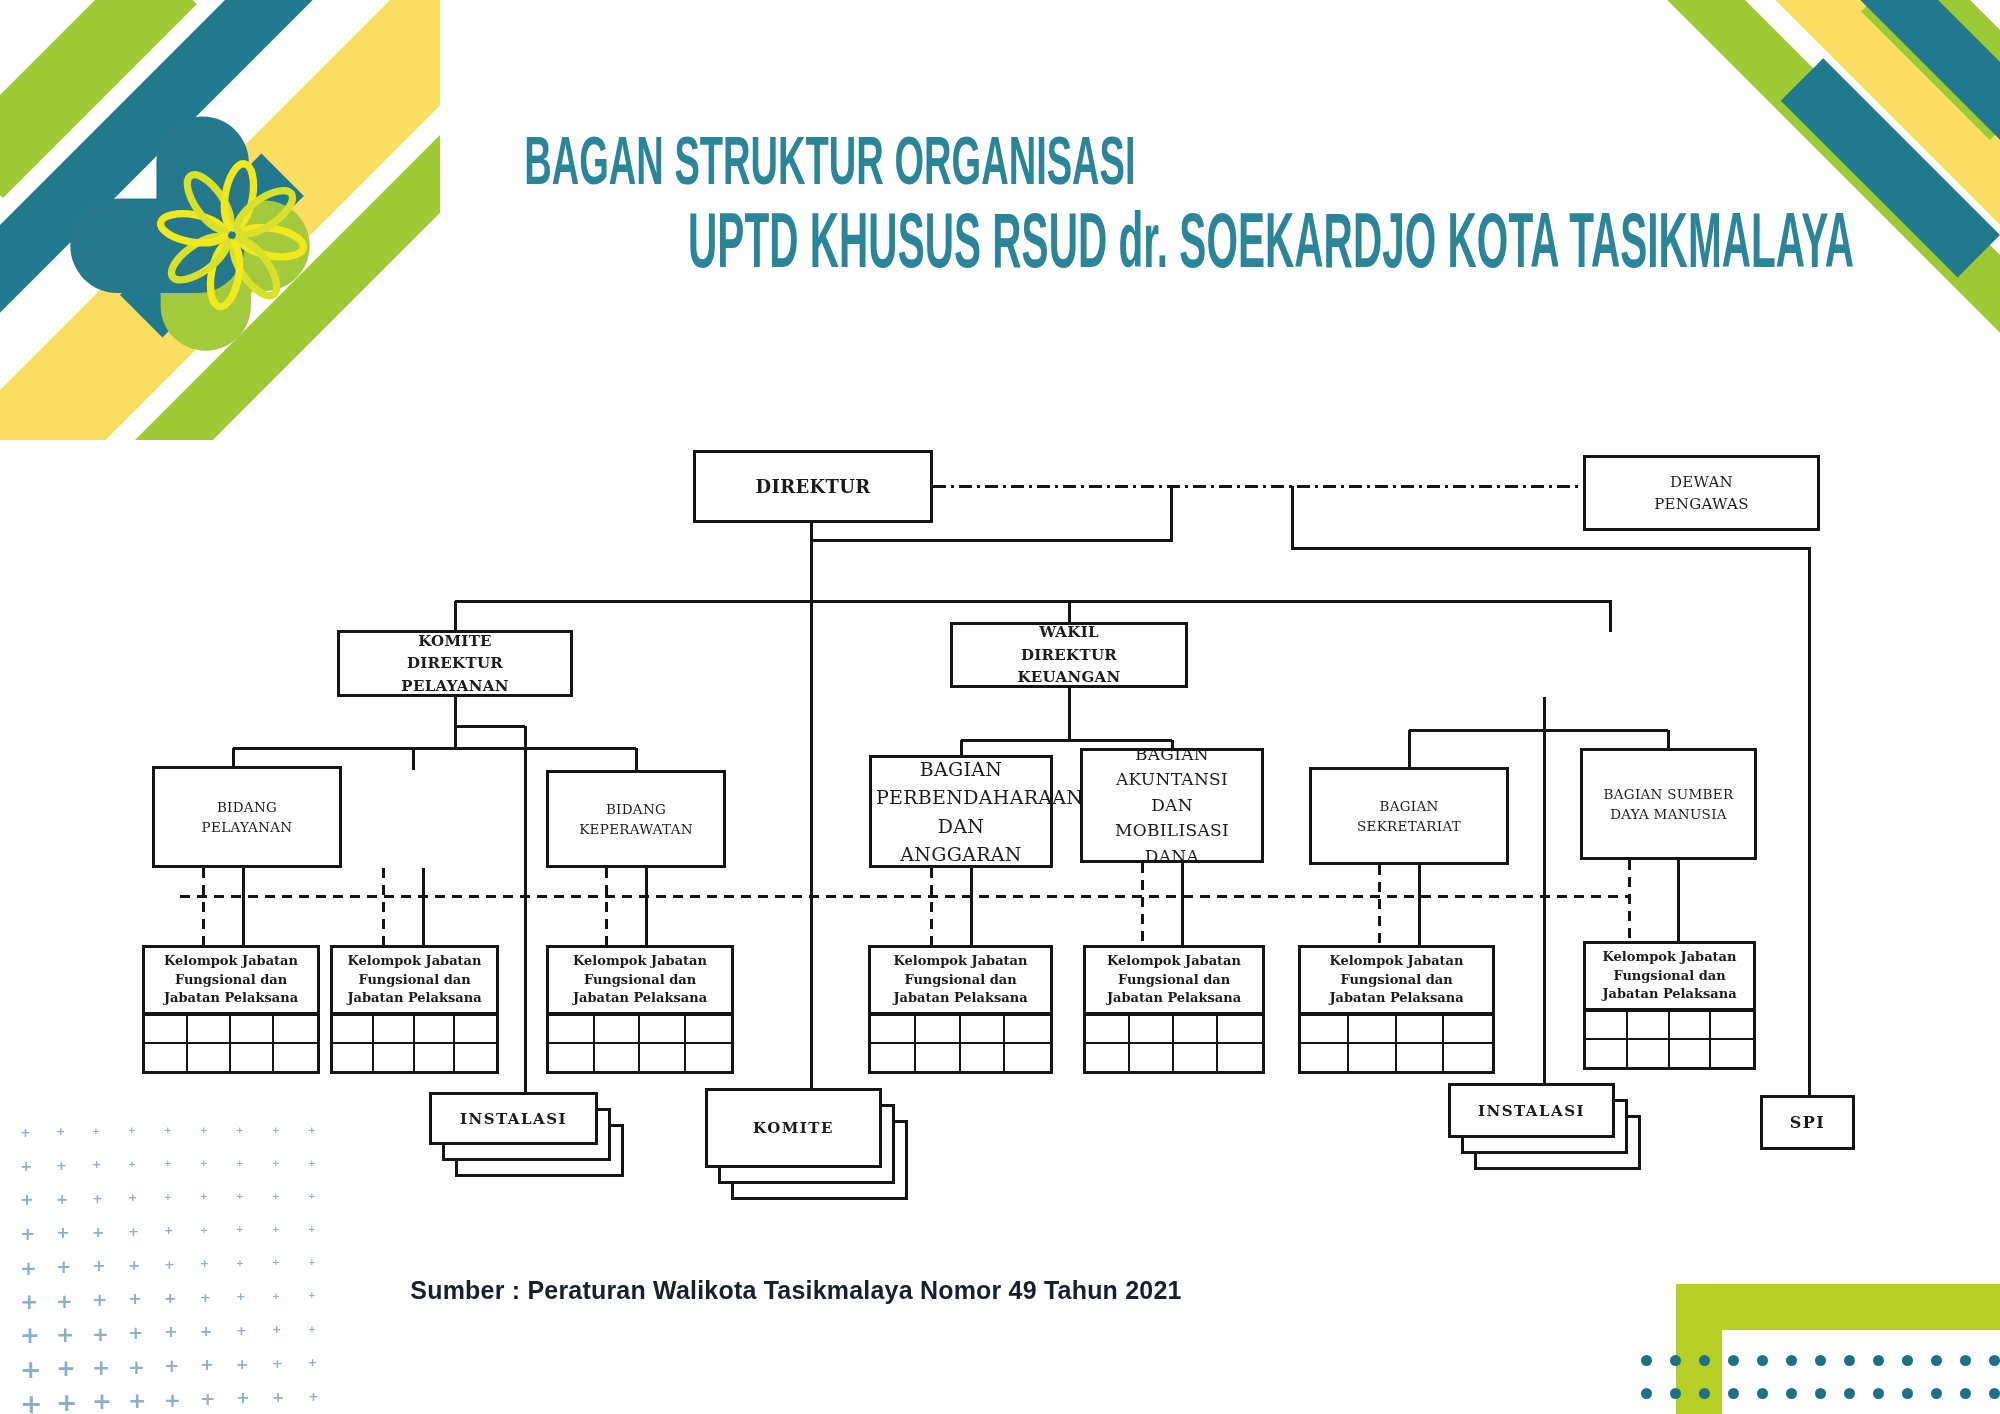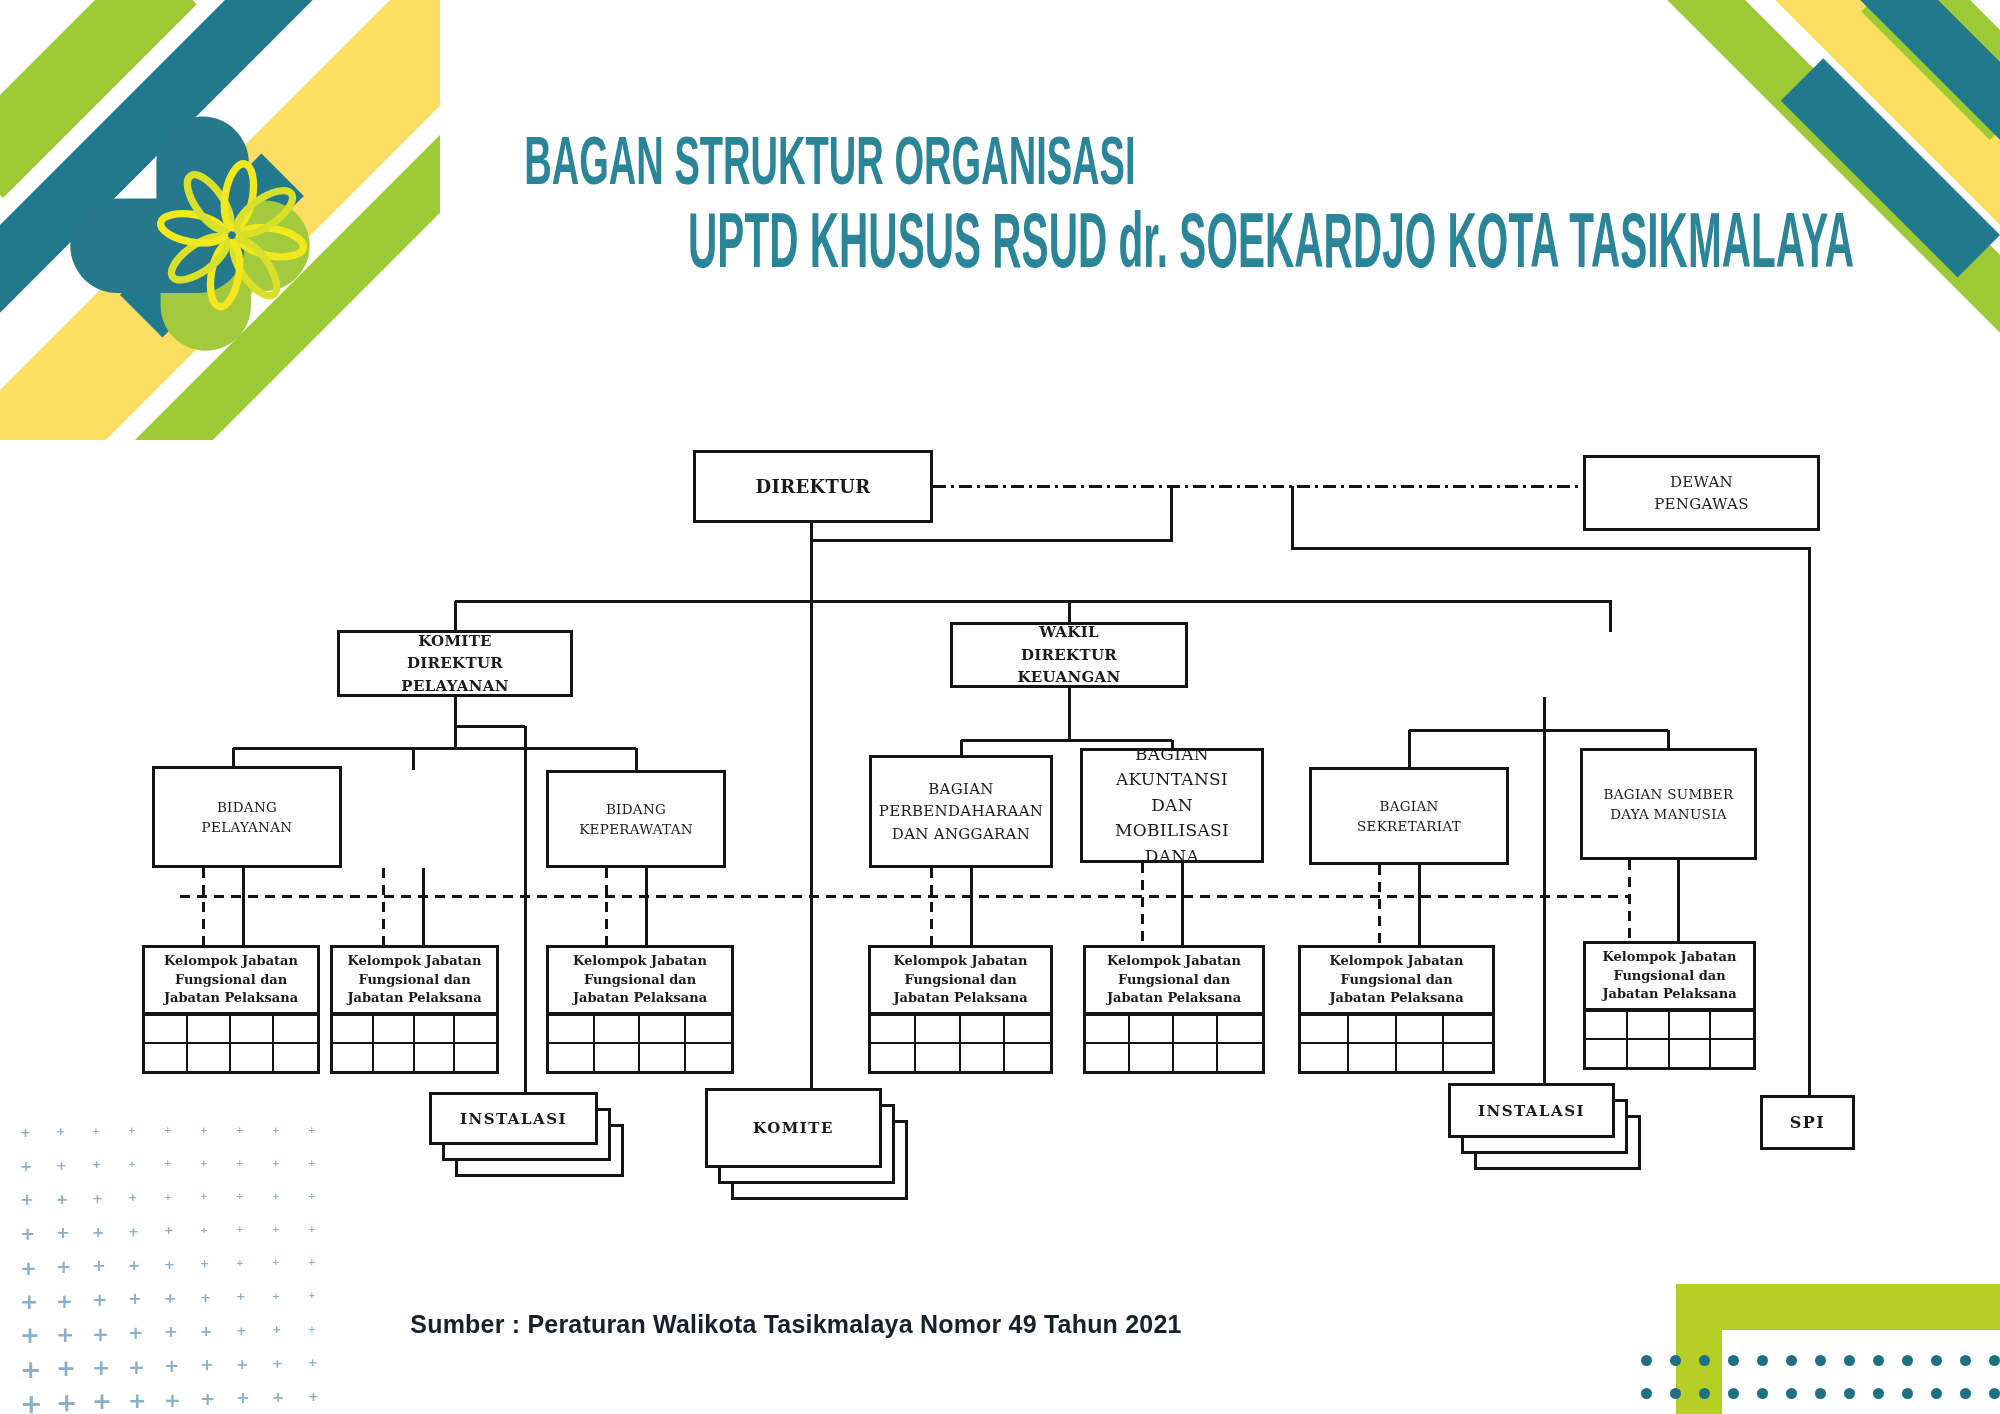--- a/index.html
+++ b/index.html
@@ -31,21 +31,21 @@
          display:grid;grid-template-columns:repeat(4,1fr);grid-template-rows:1fr 1fr;box-sizing:border-box;}
   .kgrid i{border-right:2.5px solid #151515;border-bottom:2.5px solid #151515;}
   .kgrid i:nth-child(4n){border-right:none;}
   .kgrid i:nth-child(n+5){border-bottom:none;}
   .ln{position:absolute;}
   .ln-solid-h,.ln-solid-v{background:#151515;}
   .ln-dash-h{background:repeating-linear-gradient(90deg,#151515 0 10px,transparent 10px 17px);}
   .ln-dash-v{background:repeating-linear-gradient(180deg,#151515 0 10px,transparent 10px 17px);}
   .ln-dashdot-h{background:repeating-linear-gradient(90deg,#151515 0 13px,transparent 13px 18px,#151515 18px 21px,transparent 21px 26px);}
   
-  #footer{position:absolute;left:0;top:1310px;width:1592px;text-align:center;
+  #footer{position:absolute;left:0;top:1276px;width:1592px;text-align:center;
           font-size:25px;font-weight:bold;color:#17202c;letter-spacing:0.2px;}
   
   #plus-grid{position:absolute;left:10px;top:1112px;width:340px;height:302px;overflow:hidden;}
   .plus{position:absolute;color:#8db0c9;font-weight:bold;font-family:"DejaVu Sans",sans-serif;line-height:1;}
   
   #corner-br{position:absolute;right:0;bottom:0;width:400px;height:200px;}
   .frame-h{position:absolute;left:1676px;top:1284px;width:324px;height:46px;background:#b5cf26;}
   .frame-v{position:absolute;left:1676px;top:1284px;width:46px;height:130px;background:#b5cf26;}
   .dot{position:absolute;width:11px;height:11px;border-radius:50%;background:#1d7186;}
 </style>
@@ -104,21 +104,21 @@
       </div>
       <div class="node" style="left: 950px; top: 622px; width: 238px; height: 66px; font-size: 15px; font-weight: bold; line-height: 1.5; letter-spacing: 0.3px;">
         <span style="width: 160px;">WAKIL DIREKTUR KEUANGAN</span>
       </div>
       <div class="node" style="left: 152px; top: 766px; width: 190px; height: 102px; font-size: 13.5px; line-height: 1.5; letter-spacing: 0.3px;">
         <span style="width: 110px;">BIDANG PELAYANAN</span>
       </div>
       <div class="node" style="left: 546px; top: 770px; width: 180px; height: 98px; font-size: 13.5px; line-height: 1.5; letter-spacing: 0.3px;">
         <span style="width: 135px;">BIDANG KEPERAWATAN</span>
       </div>
-      <div class="node" style="left: 869px; top: 755px; width: 184px; height: 113px; font-size: 15px; line-height: 1.5; letter-spacing: 0.3px;">
+      <div class="node" style="left: 869px; top: 755px; width: 184px; height: 113px; font-size: 19px; line-height: 1.5; letter-spacing: 0.3px;">
         <span style="width: 170px;">BAGIAN PERBENDAHARAAN DAN ANGGARAN</span>
       </div>
       <div class="node" style="left: 1080px; top: 748px; width: 184px; height: 115px; font-size: 17px; line-height: 1.5; letter-spacing: 0.3px;">
         <span style="width: 150px;">BAGIAN AKUNTANSI DAN MOBILISASI DANA</span>
       </div>
       <div class="node" style="left: 1580px; top: 748px; width: 177px; height: 112px; font-size: 13.5px; line-height: 1.5; letter-spacing: 0.3px;">
         <span style="width: 130px;">BAGIAN SUMBER DAYA MANUSIA</span>
       </div>
       <div class="node" style="left: 1309px; top: 767px; width: 200px; height: 98px; font-size: 13.5px; line-height: 1.5; letter-spacing: 0.3px;">
         <span style="width: 110px;">BAGIAN SEKRETARIAT</span>

